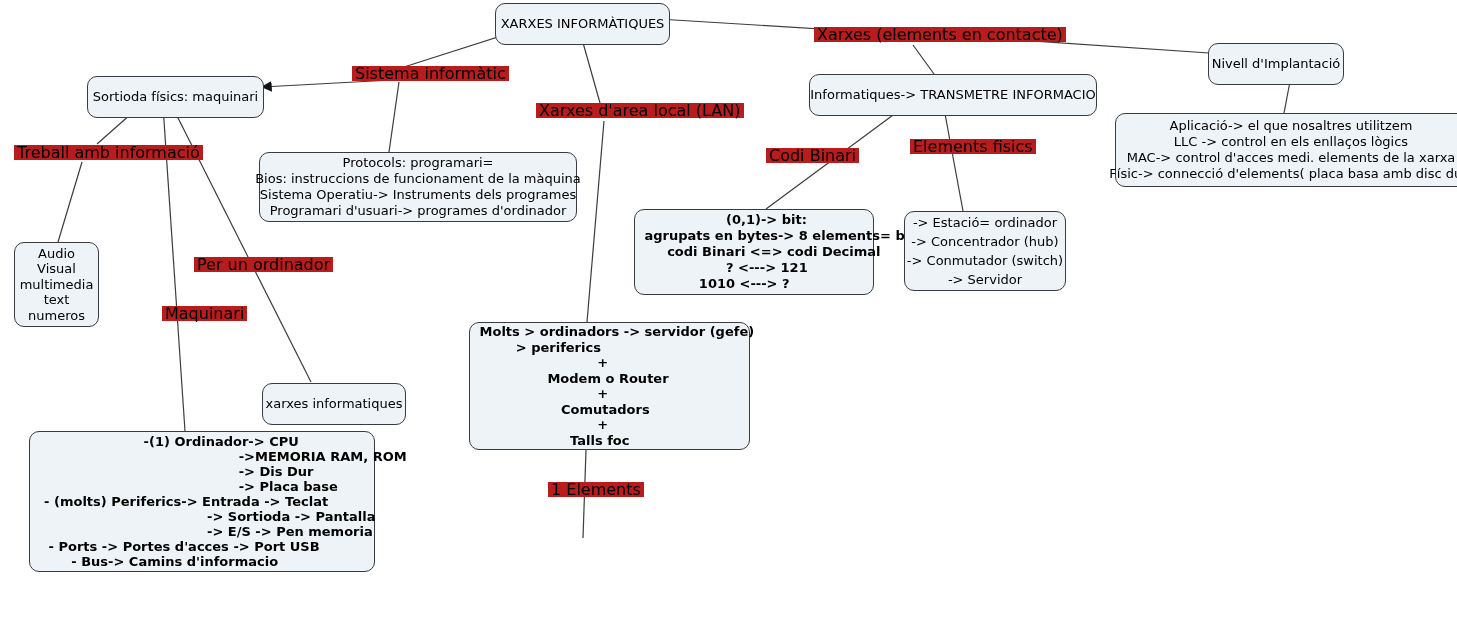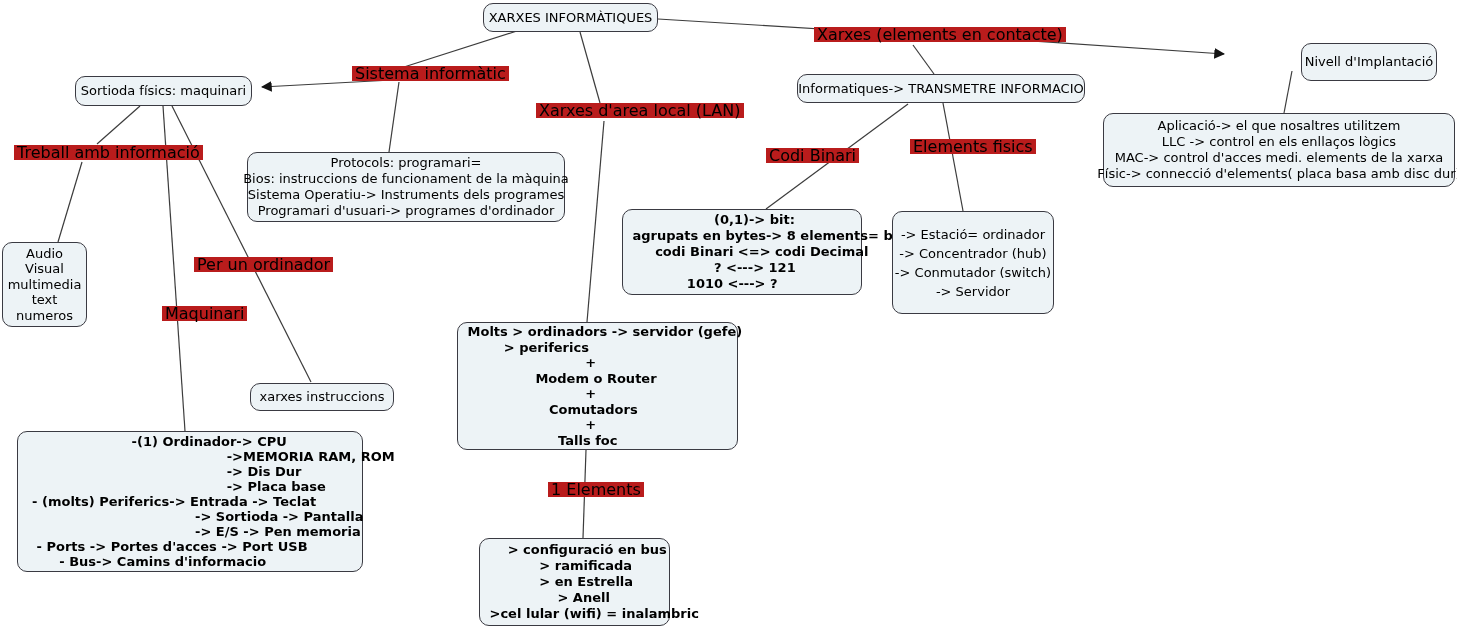--- a/index.html
+++ b/index.html
@@ -7,21 +7,21 @@
     position:relative;width:1457px;height:629px;background:#ffffff;
     font-family:"DejaVu Sans","Liberation Sans",sans-serif;color:#000;
     overflow:hidden;
   }
   svg.wires{position:absolute;left:0;top:0;width:1457px;height:629px;}
   .node{
     position:absolute;box-sizing:border-box;
     background:#edf3f6;border:1px solid #3a3a42;border-radius:10px;
     font-size:13px;line-height:16px;white-space:pre;
     display:flex;align-items:center;justify-content:center;
-    text-align:center;padding:7px 6px;
+    text-align:center;padding:20px 6px;margin-left:12px;
   }
   .node.left{justify-content:flex-start;text-align:left;padding-left:5px;font-weight:bold;}
   .label{
     position:absolute;background:#b91c1c;font-size:16px;line-height:15px;
     white-space:nowrap;padding:0 3px;
   }
 </style>
 </head>
 <body>
 
@@ -67,52 +67,47 @@
   <div class="node" style="left:75px;top:76px;width:177px;height:30px">Sortioda físics: maquinari</div>
   <div class="node" style="left:2px;top:242px;width:85px;height:85px;line-height:15.5px">Audio
 Visual
 multimedia
 text
 numeros</div>
   <div class="node" style="left:247px;top:152px;width:318px;height:70px">Protocols: programari=
 Bios: instruccions de funcionament de la màquina
 Sistema Operatiu-&gt; Instruments dels programes
 Programari d'usuari-&gt; programes d'ordinador</div>
-  <div class="node" style="left:250px;top:383px;width:144px;height:28px">xarxes instruccions</div>
+  <div class="node" style="left:250px;top:383px;width:144px;height:28px">xarxes informatiques</div>
   <div class="node left" style="left:17px;top:431px;width:346px;height:141px;line-height:15px">                        -(1) Ordinador-&gt; CPU
                                              -&gt;MEMORIA RAM, ROM
                                              -&gt; Dis Dur
                                              -&gt; Placa base
   - (molts) Periferics-&gt; Entrada -&gt; Teclat
                                       -&gt; Sortioda -&gt; Pantalla
                                       -&gt; E/S -&gt; Pen memoria
    - Ports -&gt; Portes d'acces -&gt; Port USB
         - Bus-&gt; Camins d'informacio</div>
   <div class="node left" style="left:457px;top:322px;width:281px;height:128px;line-height:15.5px"> Molts &gt; ordinadors -&gt; servidor (gefe)
          &gt; periferics
                            +
                 Modem o Router
                            +
                    Comutadors
                            +
                      Talls foc</div>
-  <div class="node left" style="left:479px;top:538px;width:191px;height:88px">     &gt; configuració en bus
-            &gt; ramificada
-            &gt; en Estrella
-                &gt; Anell
- &gt;cel lular (wifi) = inalambric</div>
   <div class="node" style="left:797px;top:74px;width:288px;height:29px">Informatiques-&gt; TRANSMETRE INFORMACIO</div>
   <div class="node left" style="left:622px;top:209px;width:240px;height:86px">                   (0,1)-&gt; bit:
  agrupats en bytes-&gt; 8 elements= bit
       codi Binari &lt;=&gt; codi Decimal
                    ? &lt;---&gt; 121
              1010 &lt;---&gt; ?</div>
-  <div class="node" style="left:892px;top:211px;width:162px;height:103px;line-height:19px">-&gt; Estació= ordinador
+  <div class="node" style="left:892px;top:211px;width:162px;height:80px;line-height:19px">-&gt; Estació= ordinador
 -&gt; Concentrador (hub)
 -&gt; Conmutador (switch)
 -&gt; Servidor</div>
-  <div class="node" style="left:1301px;top:43px;width:136px;height:38px">Nivell d'Implantació</div>
+  <div class="node" style="left:1196px;top:43px;width:136px;height:38px">Nivell d'Implantació</div>
   <div class="node" style="left:1103px;top:113px;width:352px;height:74px">Aplicació-&gt; el que nosaltres utilitzem
 LLC -&gt; control en els enllaços lògics
 MAC-&gt; control d'acces medi. elements de la xarxa
 Físic-&gt; connecció d'elements( placa basa amb disc dur)</div>
 
 </div>
 
 </body></html>

